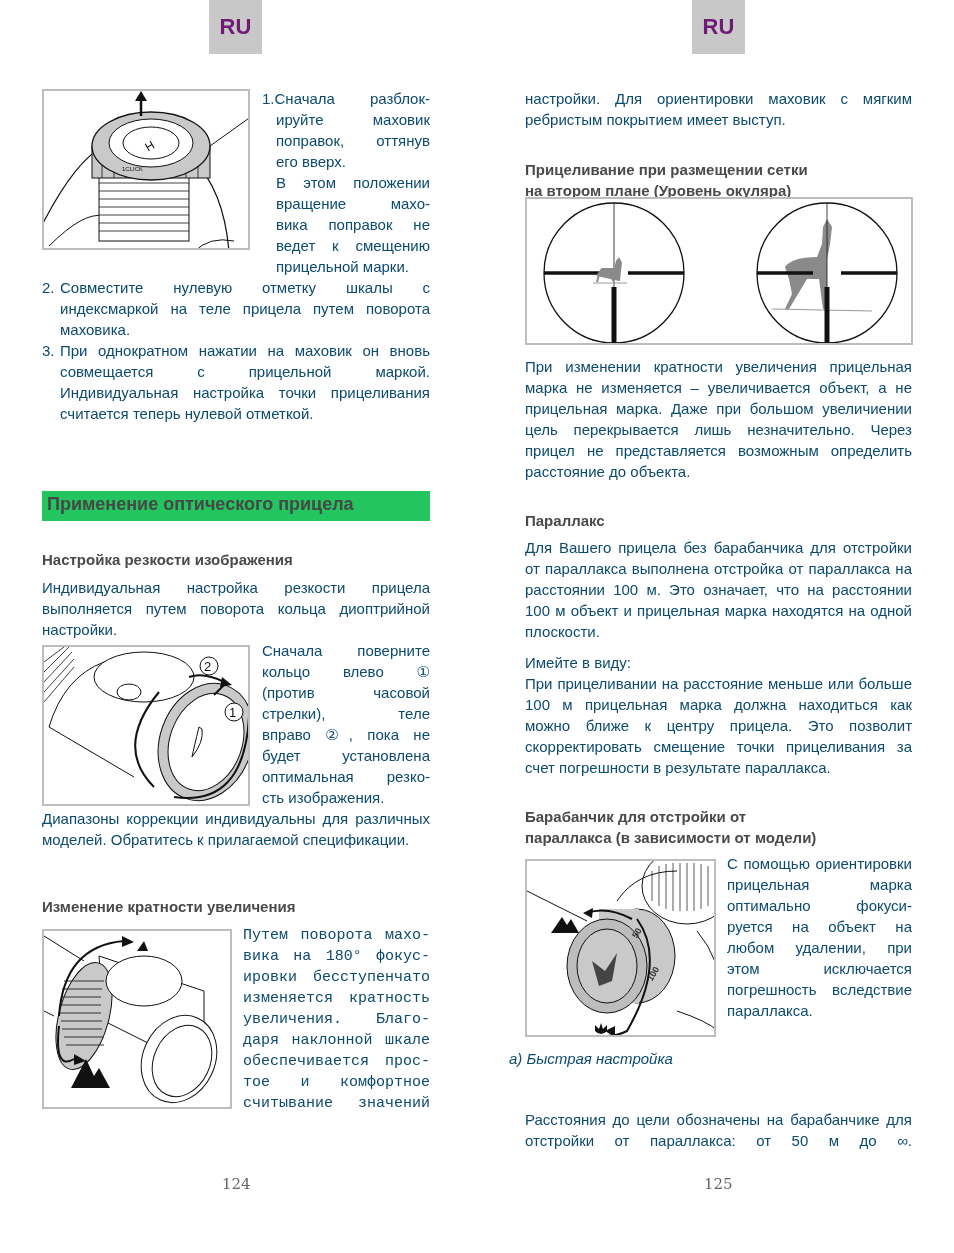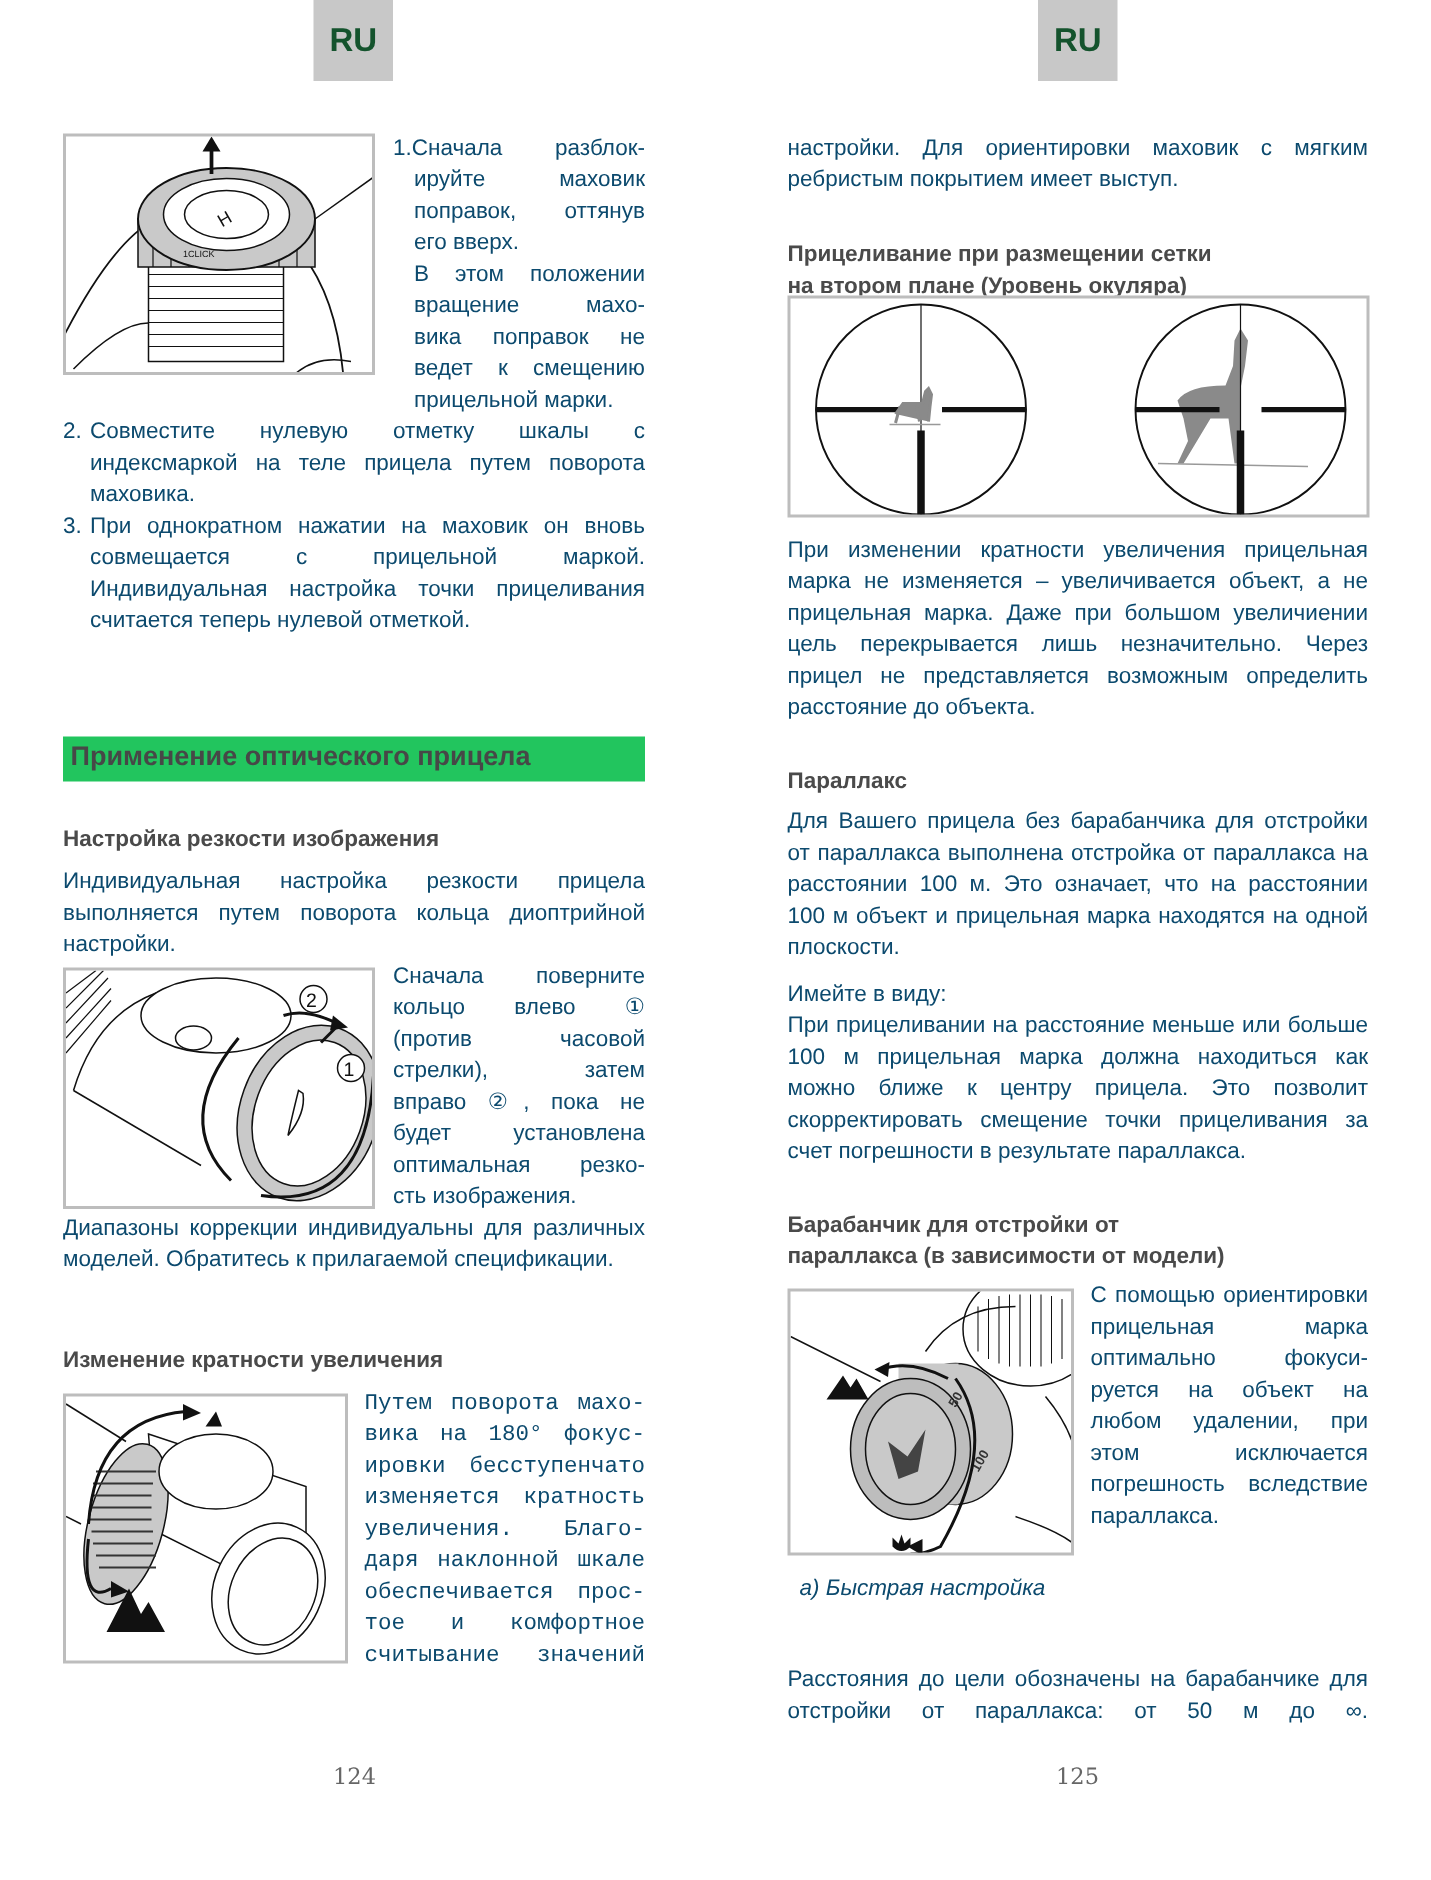--- a/index.html
+++ b/index.html
@@ -1,20 +1,20 @@
 <!DOCTYPE html>
 <html><head>
 <meta charset="utf-8">
 <style>
   html,body{margin:0;padding:0;background:#fff;}
   body{width:954px;height:1253px;position:relative;overflow:hidden;font-family:"Liberation Sans","DejaVu Sans",sans-serif;color:#5a5a5a;}
   .page{position:absolute;top:0;height:1253px;}
   .page-left{left:0;width:477px;}
   .page-right{left:477px;width:477px;}
-  .lang-tab{position:absolute;top:0;width:53px;height:54px;background:#c8c8c8;color:#14532d;font-weight:bold;font-size:22px;display:flex;align-items:center;justify-content:center;font-family:"Liberation Sans",sans-serif;letter-spacing:0;}
+  .lang-tab{position:absolute;top:0;width:53px;height:54px;background:#c8c8c8;color:#701a75;font-weight:bold;font-size:22px;display:flex;align-items:center;justify-content:center;font-family:"Liberation Sans",sans-serif;letter-spacing:0;}
   .page-left .lang-tab{left:209px;}
   .page-right .lang-tab{left:215px;}
   .t{position:absolute;font-size:15px;line-height:21px;color:#0c4a6e;text-align:justify;}
   .t p{margin:0;}
   .just{text-align:justify;text-align-last:justify;margin-top:37px;}
   .h{position:absolute;font-weight:bold;font-size:15px;line-height:21px;color:#4a4a4a;font-family:"Liberation Sans",sans-serif;}
   .bar{position:absolute;left:42px;top:491px;width:388px;height:30px;background:#22c55e;}
   .bar span{position:absolute;left:5px;top:3px;font-weight:bold;font-size:18px;color:#474747;}
   .fig{position:absolute;border:2px solid #bdbdbd;background:#fff;box-sizing:border-box;overflow:hidden;}
   .fig svg{position:absolute;left:0;top:0;}
@@ -96,21 +96,21 @@
       <text x="160" y="24" font-size="13" font-family="Liberation Sans,sans-serif" fill="#111">2</text>
       <circle cx="190" cy="65" r="9" fill="#fff" stroke="#111"></circle>
       <text x="185" y="70" font-size="13" font-family="Liberation Sans,sans-serif" fill="#111">1</text>
     </svg>
   </div>
 
   <div class="t" style="left:262px;top:640px;width:168px;">
     <p class="just">Сначала поверните</p>
     <p class="just">кольцо влево ①</p>
     <p class="just">(против часовой</p>
-    <p class="just">стрелки), затем</p>
+    <p class="just">стрелки), теле</p>
     <p class="just">вправо ②, пока не</p>
     <p class="just">будет установлена</p>
     <p class="just">оптимальная резко-</p>
     <p>сть изображения.</p>
   </div>
 
   <div class="t" style="left:42px;top:808px;width:388px;">Диапазоны коррекции индивидуальны для различных моделей. Обратитесь к прилагаемой спецификации.</div>
 
   <div class="h" style="left:42px;top:896px;">Изменение кратности увеличения</div>
 
@@ -221,17 +221,17 @@
     <p class="just">С помощью ориентировки</p>
     <p class="just">прицельная марка</p>
     <p class="just">оптимально фокуси-</p>
     <p class="just">руется на объект на</p>
     <p class="just">любом удалении, при</p>
     <p class="just">этом исключается</p>
     <p class="just">погрешность вследствие</p>
     <p>параллакса.</p>
   </div>
 
-  <div class="t italic" style="left:56px;top:1048px;width:387px;">a) Быстрая настройка</div>
+  <div class="t italic" style="left:32px;top:1048px;width:387px;">a) Быстрая настройка</div>
   <div class="t just" style="left:48px;top:1072px;width:387px;">Расстояния до цели обозначены на барабанчике для отстройки от параллакса: от 50 м до ∞.</div>
 
   <div class="pnum" style="left:227px;">125</div>
 </div>
 
 </body></html>

